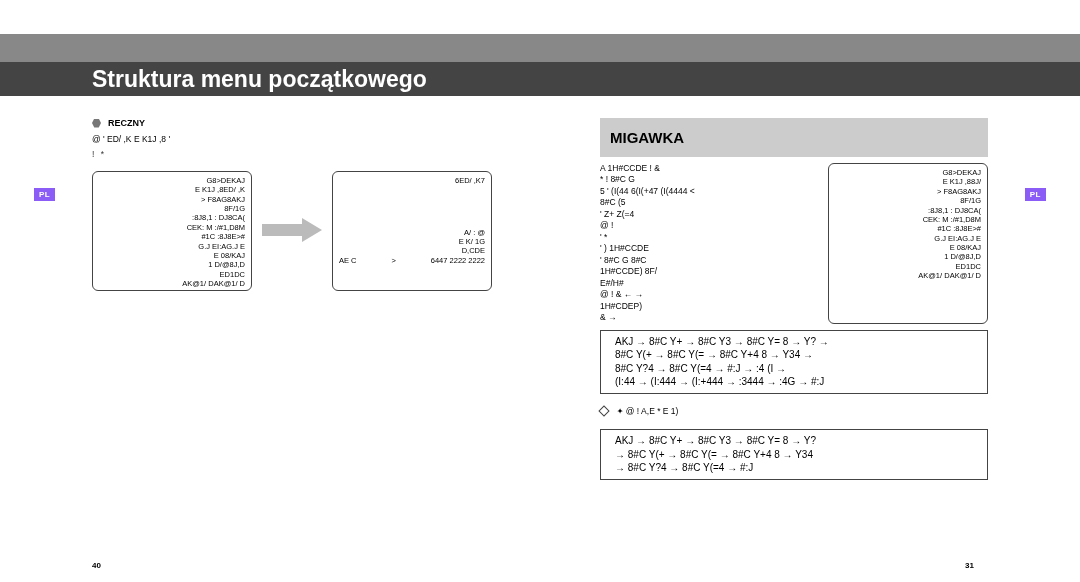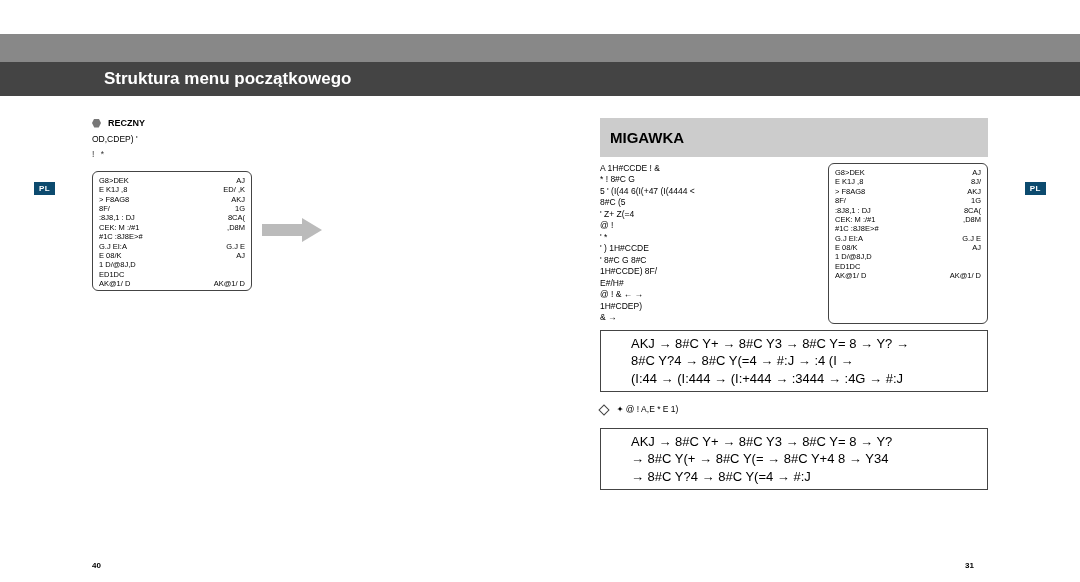--- a/index.html
+++ b/index.html
@@ -21,33 +21,33 @@
   }
   .header-bar {
     height: 34px;
     background: #444;
     display: flex;
     align-items: center;
     padding-left: 92px;
   }
   .header-bar h1 {
     color: #fff;
-    font-size: 17px;
+    font-size: 23px;
     font-weight: bold;
-    margin: 12px;
+    margin: 0;
   }
   .content {
     display: flex;
     position: relative;
     height: calc(582px - 96px);
   }
   .sidelabel {
     position: absolute;
-    top: 86px;
-    background: #0c4a6e;
+    top: 92px;
+    background: #8b5cf6;
     color: #fff;
     font-size: 8px;
     font-weight: bold;
     padding: 2px 5px;
     letter-spacing: 0.5px;
   }
   .sidelabel.left { left: 34px; }
   .sidelabel.right { right: 34px; }
   .col {
     width: 50%;
@@ -84,21 +84,21 @@
     width: 160px;
     box-sizing: border-box;
     padding: 4px 6px 2px 6px;
     font-size: 7.5px;
     line-height: 1.25;
     background: #fff;
     flex-shrink: 0;
   }
   .screenrow {
     display: flex;
-    justify-content: space-between;
+    justify-content: flex-end;
     white-space: nowrap;
   }
   .section-title {
     background: #ccc;
     font-weight: bold;
     font-size: 15px;
     padding: 11px 10px;
     margin-bottom: 6px;
   }
   .arrow-block svg {
@@ -106,22 +106,22 @@
     height: 24px;
   }
   .panel-row {
     display: flex;
     align-items: center;
     gap: 10px;
     margin-top: 10px;
   }
   .flowbox {
     border: 1px solid #444;
-    padding: 4px 8px 4px 30px;
-    font-size: 13px;
+    padding: 4px 8px 4px 14px;
+    font-size: 10px;
     line-height: 1.35;
     margin: 6px 0;
     position: relative;
   }
   .desc {
     font-size: 8.5px;
     line-height: 1.35;
   }
   .diamond {
     display: inline-block;
@@ -144,21 +144,21 @@
 
 <div class="content">
   <div class="sidelabel left">PL</div>
   <div class="sidelabel right">PL</div>
 
   <div class="col left">
     <div class="bullet-line">
       <span class="hex"></span>
       <strong>RECZNY</strong>
     </div>
-    <div class="desc">        OD,CDEP)    '</div>
+    <div class="desc">@ '        ED/ ,K       E K1J ,8  '</div>
     <div class="desc subtle" style="margin-top:4px">!                               *</div>
 
     <div class="panel-row">
       <div class="screenbox">
         <div class="screenrow">
             <span>   G8&gt;DEK</span>
             <span>AJ</span>
           </div>
         <div class="screenrow">
             <span>E K1J ,8</span>
@@ -205,20 +205,40 @@
             <span>AK@1/ D</span>
           </div>
       </div>
 
       <div class="arrow-block">
         <svg viewBox="0 0 60 24">
             <polygon points="0,6 40,6 40,0 60,12 40,24 40,18 0,18" fill="#bbb"></polygon>
           </svg>
       </div>
 
+      <div class="screenbox" style="height:120px;position:relative">
+        <div class="screenrow">
+            <span>6ED/ ,K7</span>
+          </div>
+        <div style="height:42px"></div>
+        <div class="screenrow">
+            <span>A/ : @</span>
+          </div>
+        <div class="screenrow">
+            <span>E K/ 1G</span>
+          </div>
+        <div class="screenrow">
+            <span>D,CDE</span>
+          </div>
+        <div class="screenrow" style="gap:14px">
+          <span>AE C</span>
+          <span style="flex:1;text-align:center">&gt;</span>
+          <span>6447   2222 2222</span>
+        </div>
+      </div>
     </div>
 
     <div class="pagenum left">40</div>
   </div>
 
   <div class="col right">
     <div class="section-title">MIGAWKA</div>
 
     <div style="display:flex;gap:6px">
       <div style="flex:1" class="desc">
@@ -285,20 +305,21 @@
           </div>
         <div class="screenrow">
             <span>AK@1/ D</span>
             <span>AK@1/ D</span>
           </div>
       </div>
     </div>
 
     <div class="flowbox">
       <div>AKJ  → 8#C Y+  → 8#C Y3   → 8#C Y=   8 → Y?   →</div>
+      <div>8#C Y(+  → 8#C Y(=   → 8#C Y+4   8 → Y34   →</div>
       <div>8#C Y?4  → 8#C Y(=4  → #:J       → :4     (I →</div>
       <div>(I:44  → (I:444  → (I:+444  → :3444  → :4G  → #:J</div>
     </div>
 
     <div class="desc" style="margin:12px 0">
       <span class="diamond"></span>
       <span>✦ @ !        A,E      *    E 1)</span>
     </div>
 
     <div class="flowbox">

